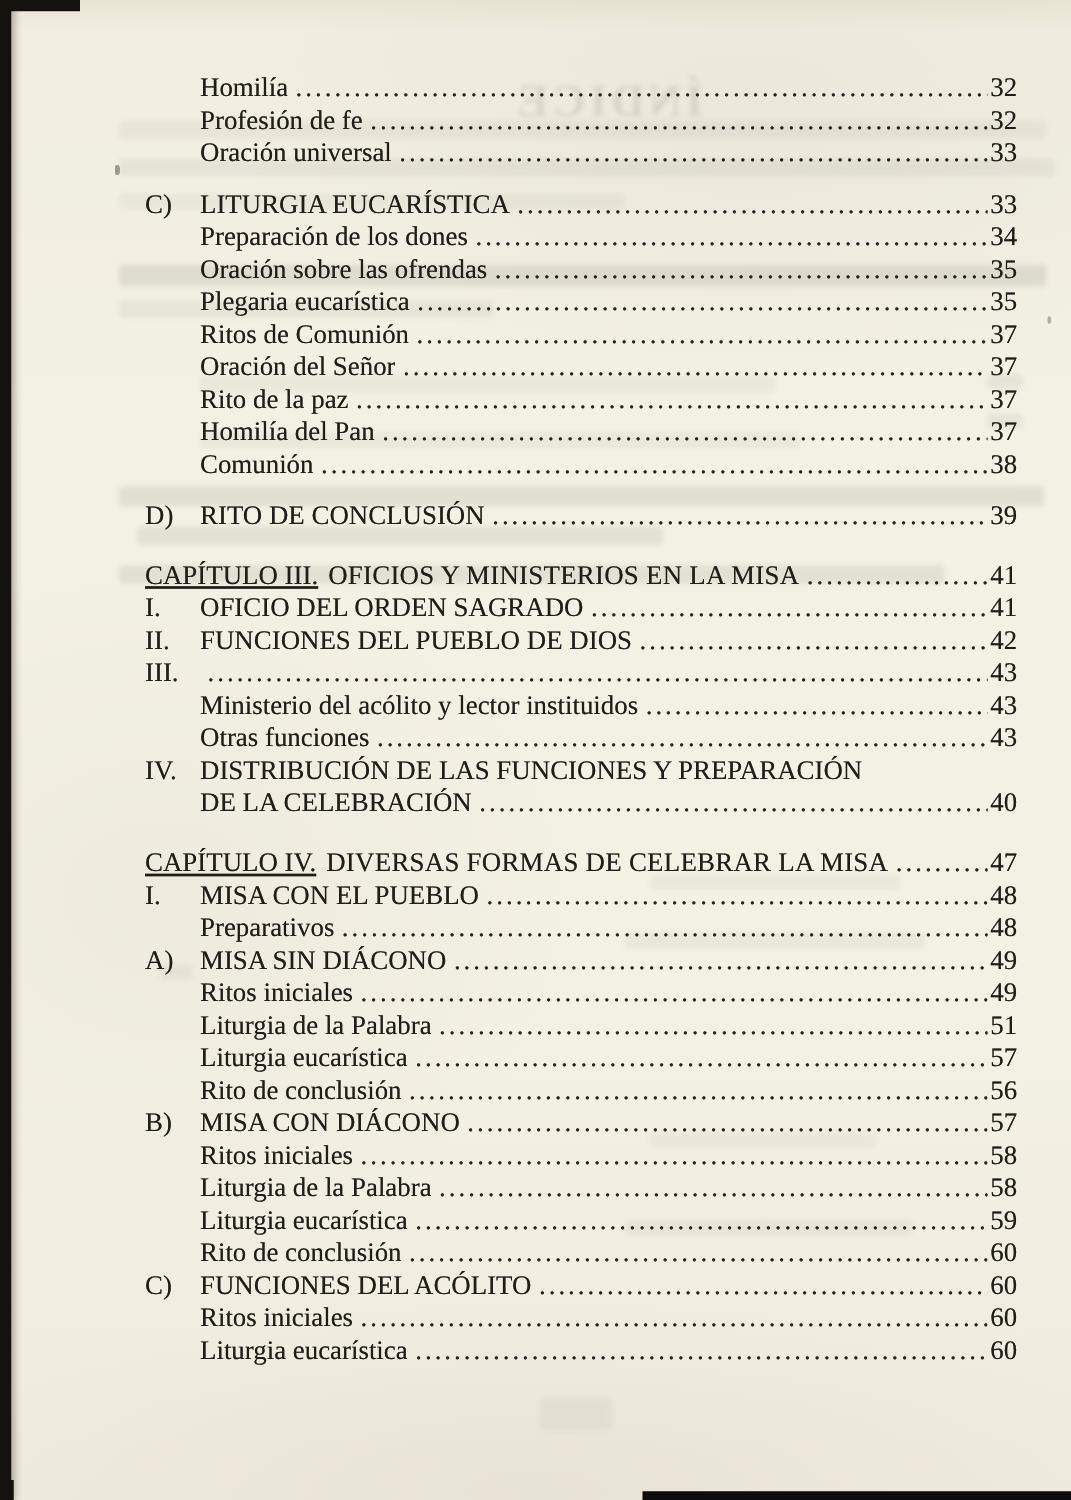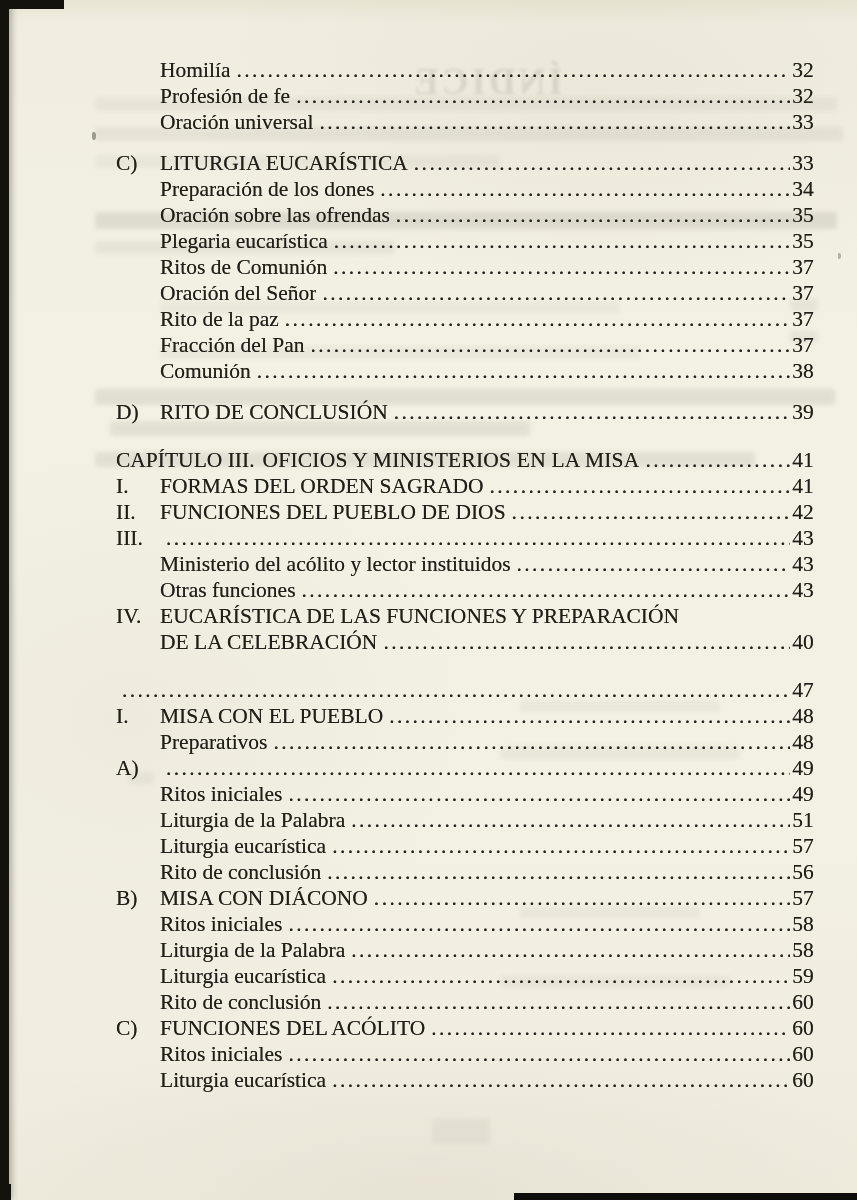--- a/index.html
+++ b/index.html
@@ -37,21 +37,21 @@
   
   #toc{
     position:absolute;left:116px;top:57px;right:42px;
     font-size:21.5px;line-height:26px;
     text-shadow:0 0 .5px rgba(32,30,25,.65);
   }
   .toc-row{display:flex;align-items:baseline;height:26px;white-space:nowrap;}
   .toc-row.sub{padding-left:44px;}
   .row-label{flex:0 0 44px;}
   .row-text{flex:0 1 auto;overflow:hidden;}
-  .chapter-prefix{margin-right:8px;}
+  .chapter-prefix{margin-right:8px;text-decoration:underline;}
   .chapter-title{font-weight:normal;letter-spacing:.2px;}
   .dots{flex:1 1 20px;overflow:hidden;white-space:nowrap;letter-spacing:2.4px;margin:0 1px 0 6px;color:#25231d;}
   .page-num{flex:0 0 auto;text-align:center;min-width:24px;}
   .break-section{margin-top:15px;}
   .break-chapter{margin-top:22px;}
 </style>
 </head>
 <body>
 
 <div id="paper">
@@ -125,21 +125,21 @@
         <span class="row-text">Oración del Señor</span>
         <span class="dots">............................................................................................................................................................................................................................</span>
         <span class="page-num">37</span>
       </div>
       <div class="toc-row sub">
         <span class="row-text">Rito de la paz</span>
         <span class="dots">............................................................................................................................................................................................................................</span>
         <span class="page-num">37</span>
       </div>
       <div class="toc-row sub">
-        <span class="row-text">Fracción del Pan</span>
+        <span class="row-text">Homilía del Pan</span>
         <span class="dots">............................................................................................................................................................................................................................</span>
         <span class="page-num">37</span>
       </div>
       <div class="toc-row sub">
         <span class="row-text">Comunión</span>
         <span class="dots">............................................................................................................................................................................................................................</span>
         <span class="page-num">38</span>
       </div>
       <div class="toc-row labeled break-section">
         <span class="row-label">D)</span>
@@ -147,21 +147,21 @@
         <span class="dots">............................................................................................................................................................................................................................</span>
         <span class="page-num">39</span>
       </div>
       <div class="toc-row chapter break-chapter">
         <span class="row-text"><span class="chapter-prefix">CAPÍTULO III.</span><span class="chapter-title">OFICIOS Y MINISTERIOS EN LA MISA</span></span>
         <span class="dots">............................................................................................................................................................................................................................</span>
         <span class="page-num">41</span>
       </div>
       <div class="toc-row labeled">
         <span class="row-label">I.</span>
-        <span class="row-text">FORMAS DEL ORDEN SAGRADO</span>
+        <span class="row-text">OFICIO DEL ORDEN SAGRADO</span>
         <span class="dots">............................................................................................................................................................................................................................</span>
         <span class="page-num">41</span>
       </div>
       <div class="toc-row labeled">
         <span class="row-label">II.</span>
         <span class="row-text">FUNCIONES DEL PUEBLO DE DIOS</span>
         <span class="dots">............................................................................................................................................................................................................................</span>
         <span class="page-num">42</span>
       </div>
       <div class="toc-row labeled">
@@ -174,44 +174,46 @@
         <span class="dots">............................................................................................................................................................................................................................</span>
         <span class="page-num">43</span>
       </div>
       <div class="toc-row sub">
         <span class="row-text">Otras funciones</span>
         <span class="dots">............................................................................................................................................................................................................................</span>
         <span class="page-num">43</span>
       </div>
       <div class="toc-row labeled">
         <span class="row-label">IV.</span>
-        <span class="row-text">EUCARÍSTICA DE LAS FUNCIONES Y PREPARACIÓN</span>
+        <span class="row-text">DISTRIBUCIÓN DE LAS FUNCIONES Y PREPARACIÓN</span>
       </div>
       <div class="toc-row sub">
         <span class="row-text">DE LA CELEBRACIÓN</span>
         <span class="dots">............................................................................................................................................................................................................................</span>
         <span class="page-num">40</span>
       </div>
       <div class="toc-row chapter break-chapter">
+        <span class="row-text"><span class="chapter-prefix">CAPÍTULO IV.</span><span class="chapter-title">DIVERSAS FORMAS DE CELEBRAR LA MISA</span></span>
         <span class="dots">............................................................................................................................................................................................................................</span>
         <span class="page-num">47</span>
       </div>
       <div class="toc-row labeled">
         <span class="row-label">I.</span>
         <span class="row-text">MISA CON EL PUEBLO</span>
         <span class="dots">............................................................................................................................................................................................................................</span>
         <span class="page-num">48</span>
       </div>
       <div class="toc-row sub">
         <span class="row-text">Preparativos</span>
         <span class="dots">............................................................................................................................................................................................................................</span>
         <span class="page-num">48</span>
       </div>
       <div class="toc-row labeled">
         <span class="row-label">A)</span>
+        <span class="row-text">MISA SIN DIÁCONO</span>
         <span class="dots">............................................................................................................................................................................................................................</span>
         <span class="page-num">49</span>
       </div>
       <div class="toc-row sub">
         <span class="row-text">Ritos iniciales</span>
         <span class="dots">............................................................................................................................................................................................................................</span>
         <span class="page-num">49</span>
       </div>
       <div class="toc-row sub">
         <span class="row-text">Liturgia de la Palabra</span>

